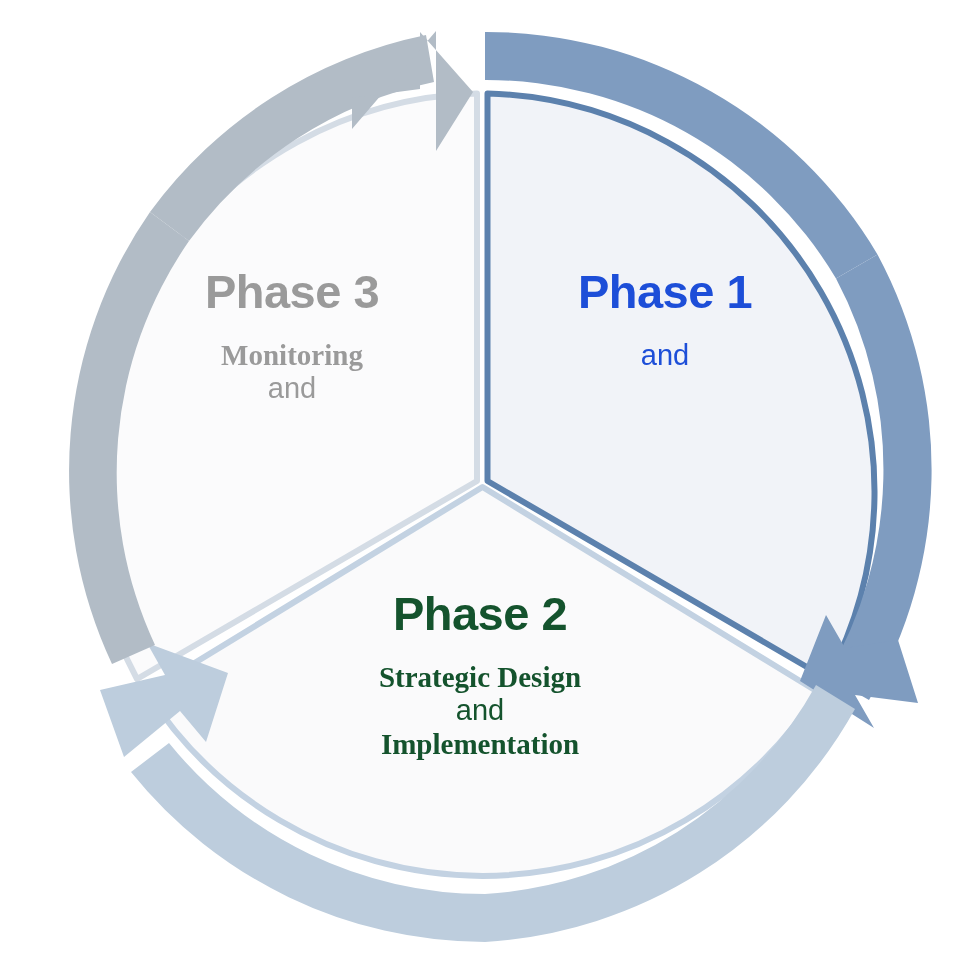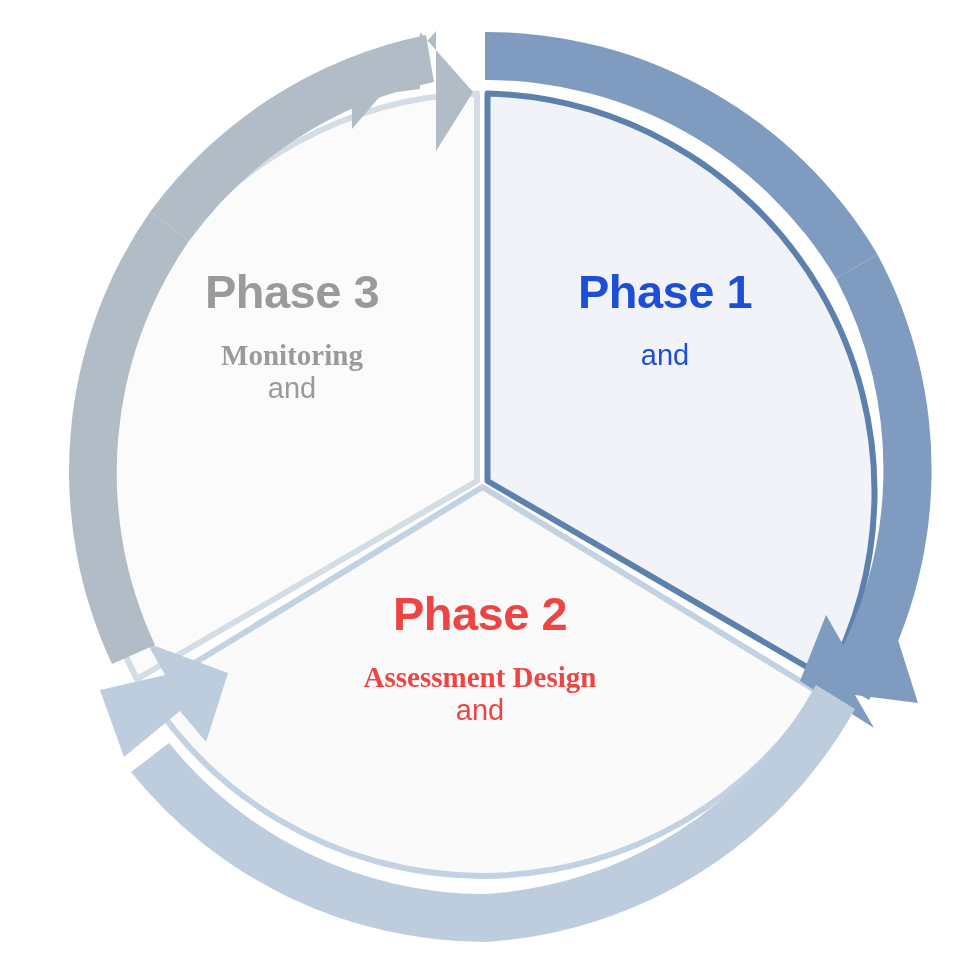--- a/index.html
+++ b/index.html
@@ -66,21 +66,21 @@
     left: 127px;
     top: 266px;
     width: 330px;
     color: #9a9a9a;
   }
   
   #phase-2-labels {
     left: 300px;
     top: 588px;
     width: 360px;
-    color: #ef4444;
+    color: #14532d;
   }
 </style>
 </head>
 <body>
 
 <div id="diagram-root">
 
   <svg class="cycle" viewBox="0 0 980 980">
 
     <path d="M 487.5 93.5 L 487.5 481 L 827.5 679 A 398 398 0 0 0 487.5 93.5 Z" fill="#f1f3f8" stroke="#5c81ad" stroke-width="6" stroke-linejoin="round"></path>
@@ -147,18 +147,19 @@
     <div class="phase-title">Phase 3</div>
     <div class="phase-sub">
       <span class="strong">Monitoring</span>
       <span class="conj">and</span>
     </div>
   </div>
 
   <div class="phase-label-group" id="phase-2-labels">
     <div class="phase-title">Phase 2</div>
     <div class="phase-sub">
-      <span class="strong">Assessment Design</span>
+      <span class="strong">Strategic Design</span>
       <span class="conj">and</span>
+      <span class="strong">Implementation</span>
     </div>
   </div>
 
 </div>
 
 </body></html>

